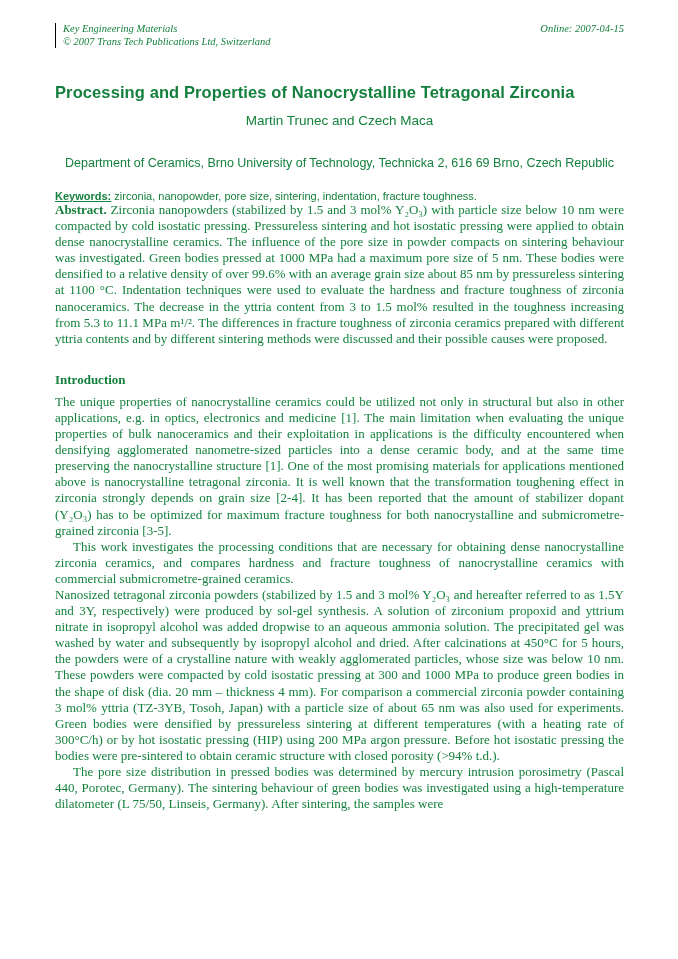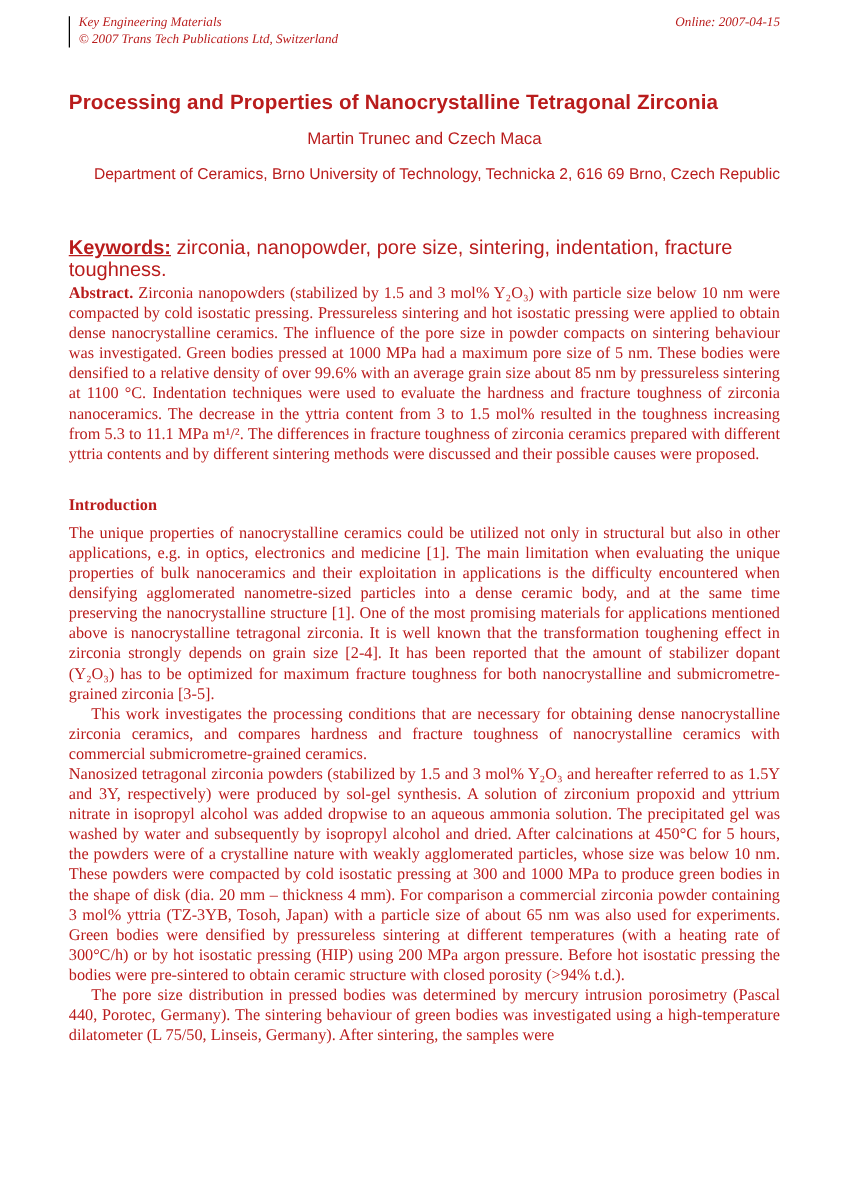--- a/index.html
+++ b/index.html
@@ -4,23 +4,23 @@
 <style>
   * { box-sizing: border-box; }
   html, body { margin: 0; padding: 0; }
   body {
     width: 678px; height: 959px;
     background: #ffffff;
     overflow: hidden;
   }
   .page {
     width: 678px; height: 959px;
-    padding: 13px 54px 8px 55px;
+    padding: 23px 54px 8px 55px;
     background: #ffffff;
-    color: #b91c1c;
+    color: #15803d;
     font-family: "Liberation Serif", "DejaVu Serif", serif;
   }
   .header-row {
     display: flex;
     justify-content: space-between;
     align-items: flex-start;
     font-style: italic;
     font-size: 10.5px;
     line-height: 12.5px;
   }
@@ -39,27 +39,27 @@
   }
   .authors {
     font-family: "Liberation Sans", "DejaVu Sans", sans-serif;
     font-size: 13.5px;
     text-align: center;
     margin-top: 11px;
   }
   .affiliation {
     font-family: "Liberation Sans", "DejaVu Sans", sans-serif;
     font-size: 12.5px;
-    text-align: right;
-    margin-top: 14px;
+    text-align: center;
+    margin-top: 28px;
   }
   .keywords {
     font-family: "Liberation Sans", "DejaVu Sans", sans-serif;
-    font-size: 16px;
-    margin: 44px 0 0 0;
+    font-size: 11px;
+    margin: 20px 0 0 0;
   }
   .kw-label {
     font-weight: bold;
     text-decoration: underline;
   }
   .body-par {
     font-size: 13px;
     line-height: 16.1px;
     text-align: justify;
     margin: 0;

